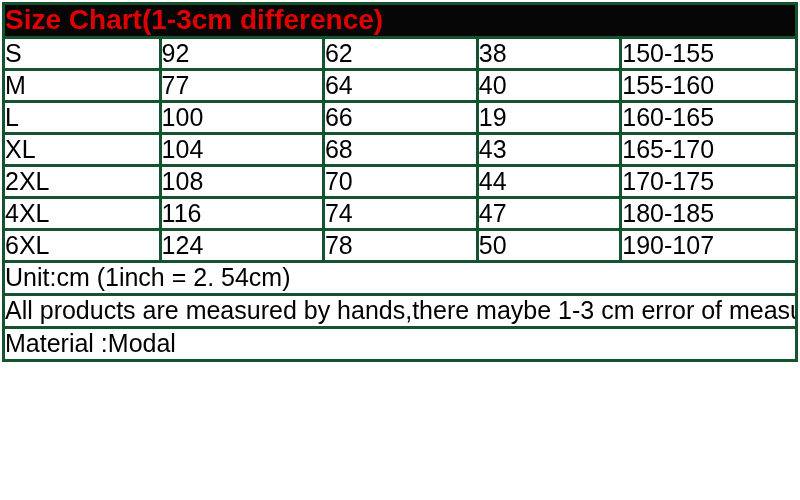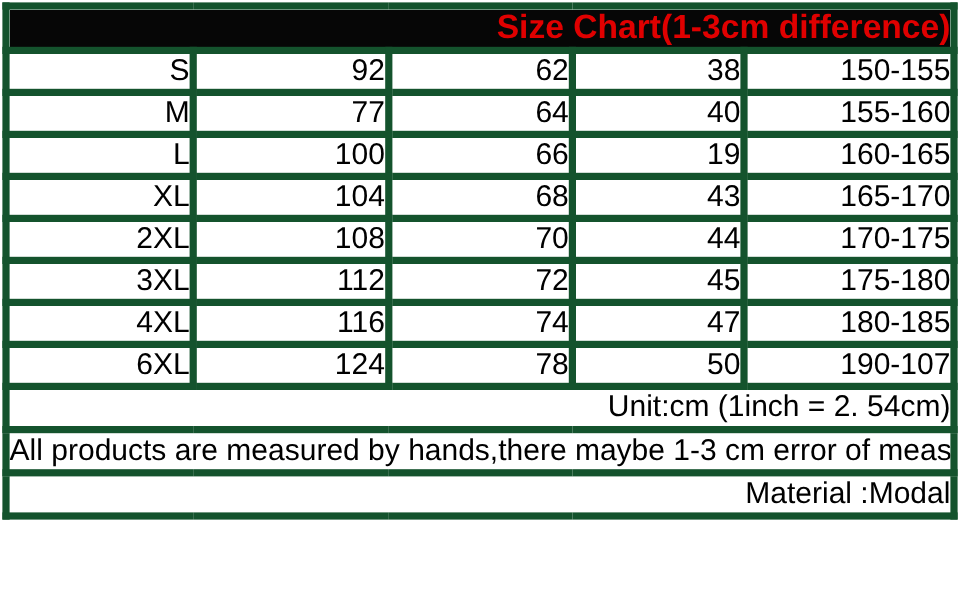--- a/index.html
+++ b/index.html
@@ -15,22 +15,22 @@
     box-sizing: border-box;
     padding: 2px 2px;
   }
   table.size-chart {
     width: 796px;
     border-collapse: collapse;
     table-layout: fixed;
     margin: 0 auto;
   }
   table.size-chart td {
-    border: 6px solid #14532d;
-    text-align: right;
+    border: 3px solid #14532d;
+    text-align: left;
     vertical-align: middle;
     color: #000000;
     font-size: 25px;
     padding: 0;
     height: 30px;
     line-height: 1.1;
     overflow: hidden;
     white-space: nowrap;
   }
   td.title-cell {
@@ -109,27 +109,20 @@
           <td>165-170</td>
         </tr>
         <tr class="data-row">
           <td>2XL</td>
           <td>108</td>
           <td>70</td>
           <td>44</td>
           <td>170-175</td>
         </tr>
         <tr class="data-row">
-          <td>3XL</td>
-          <td>112</td>
-          <td>72</td>
-          <td>45</td>
-          <td>175-180</td>
-        </tr>
-        <tr class="data-row">
           <td>4XL</td>
           <td>116</td>
           <td>74</td>
           <td>47</td>
           <td>180-185</td>
         </tr>
         <tr class="data-row">
           <td>6XL</td>
           <td>124</td>
           <td>78</td>

